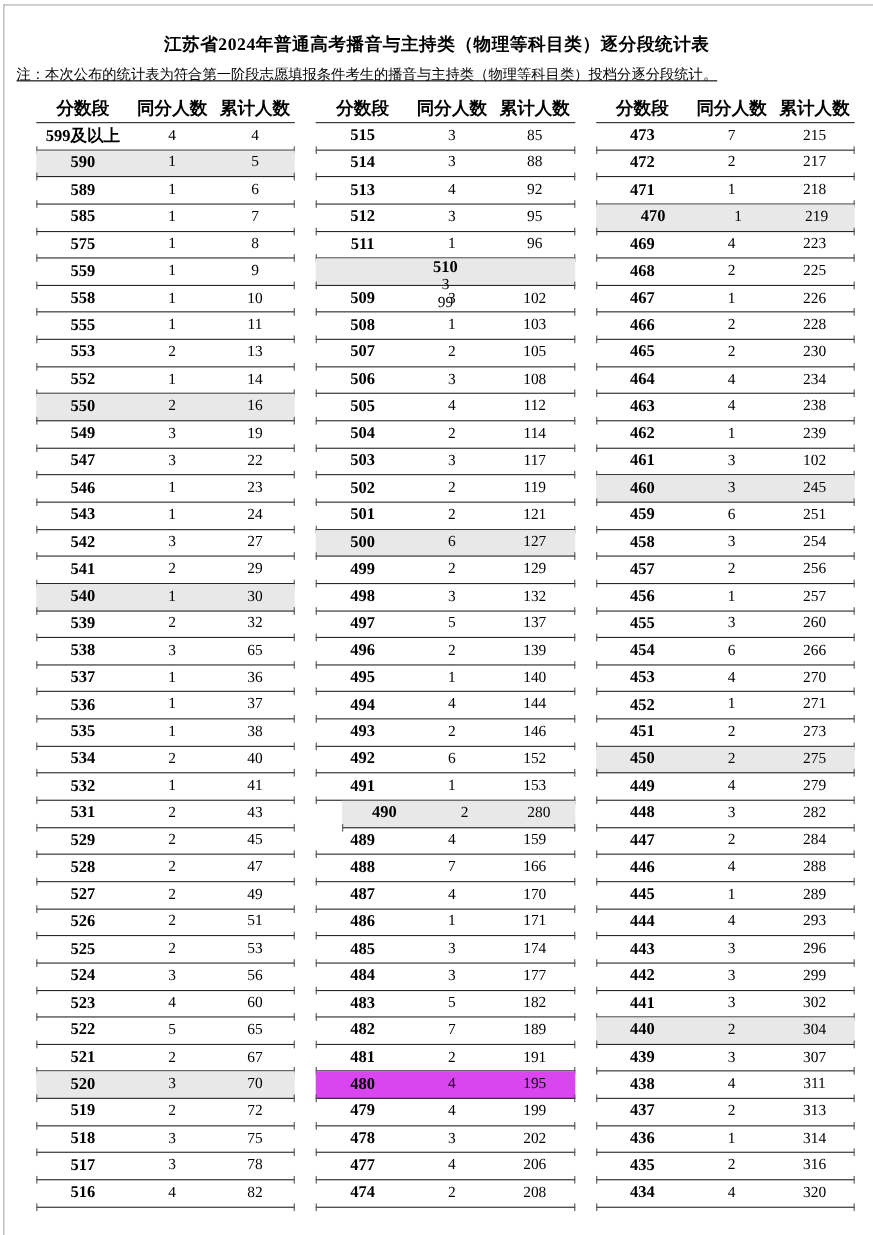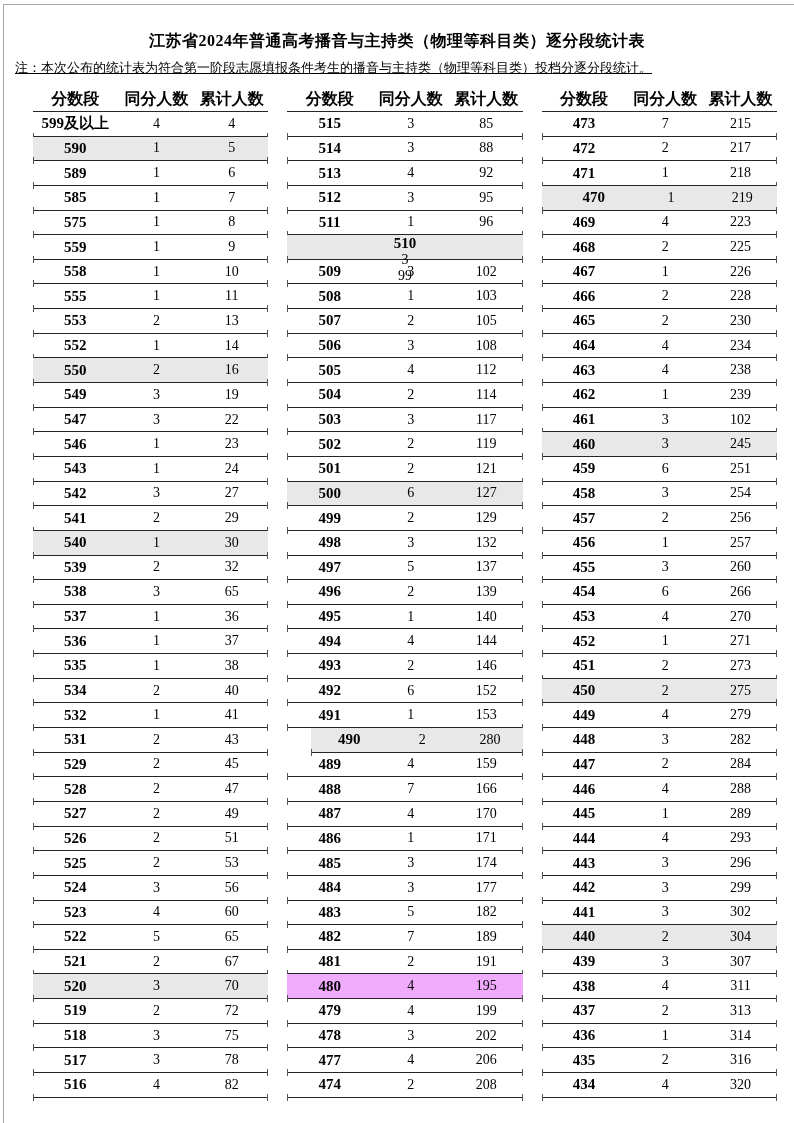--- a/index.html
+++ b/index.html
@@ -444,21 +444,21 @@
         <div class="t-row">
           <div class="c c0">482</div>
           <div class="c c1">7</div>
           <div class="c c2">189</div>
         </div>
         <div class="t-row">
           <div class="c c0">481</div>
           <div class="c c1">2</div>
           <div class="c c2">191</div>
         </div>
-        <div class="t-row" style="background: #f0abfc;">
+        <div class="t-row" style="background: #d946ef;">
           <div class="c c0">480</div>
           <div class="c c1">4</div>
           <div class="c c2">195</div>
         </div>
         <div class="t-row">
           <div class="c c0">479</div>
           <div class="c c1">4</div>
           <div class="c c2">199</div>
         </div>
         <div class="t-row">

